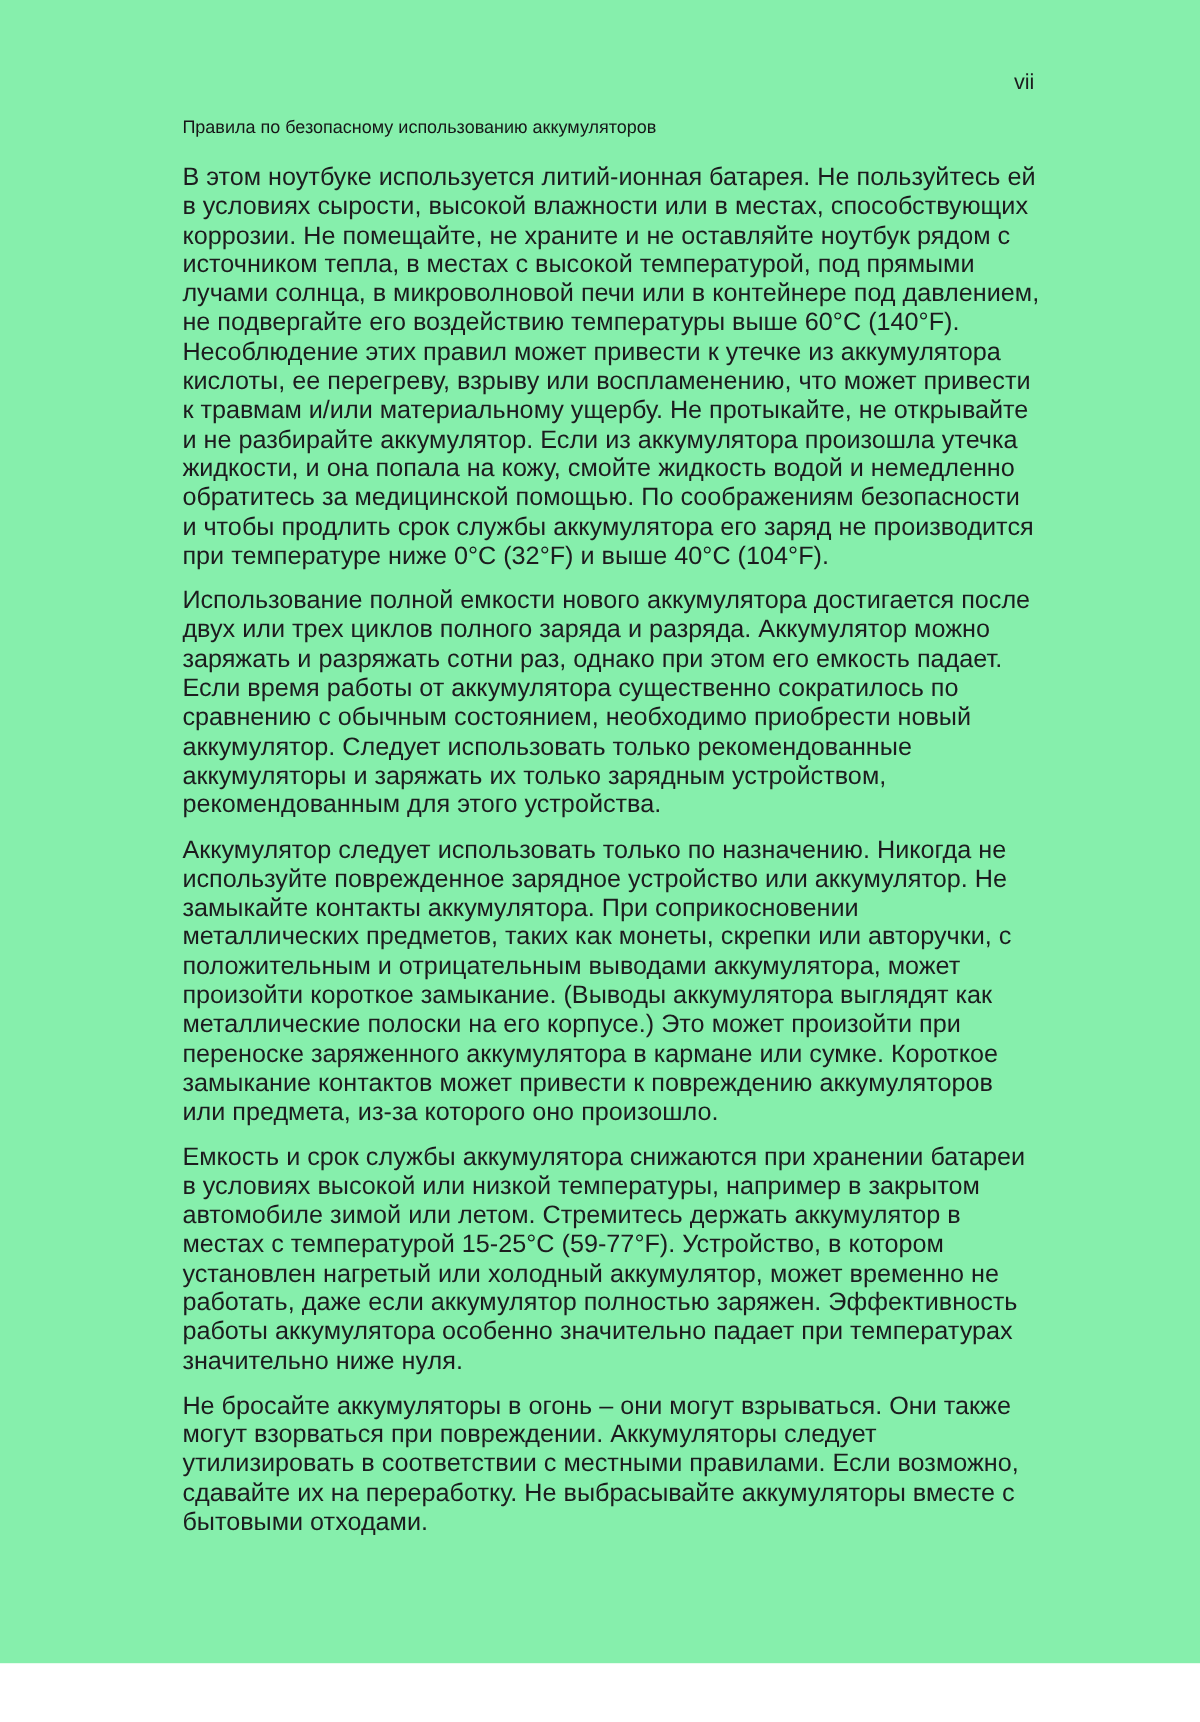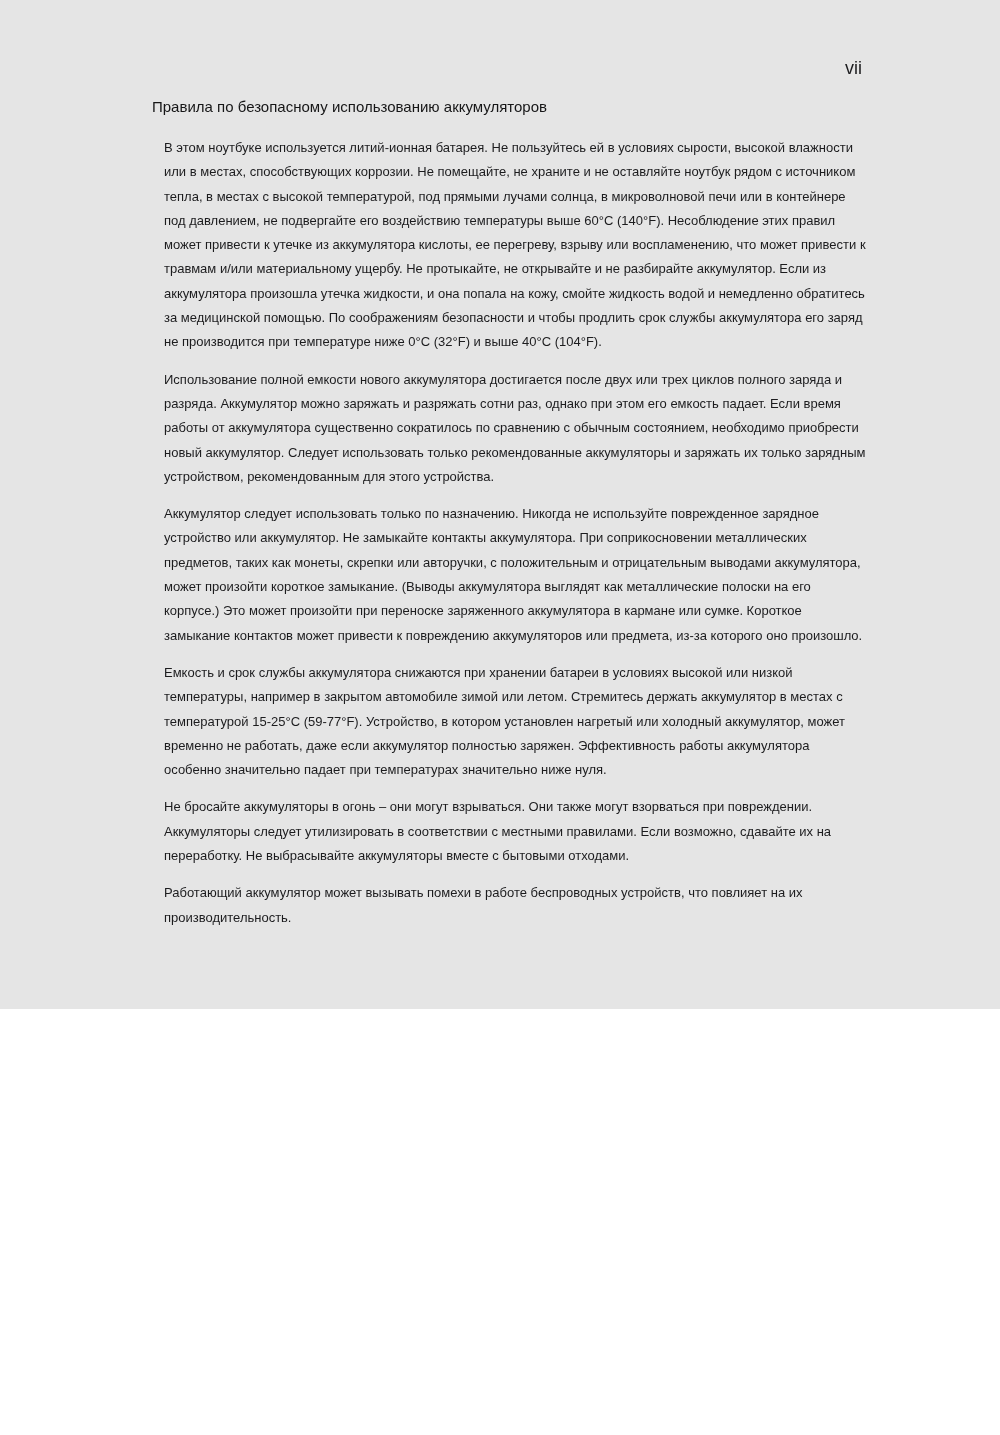--- a/index.html
+++ b/index.html
@@ -6,44 +6,44 @@
 html, body { margin: 0; padding: 0; }
 body {
   width: 1000px;
   height: 1435px;
   background: #ffffff;
   font-family: "Liberation Sans", sans-serif;
   color: #1c1c1e;
   position: relative;
   overflow: hidden;
 }
-.page { position: absolute; top: 0; left: 0; width: 1000px; height: 1009px; background: #e5e5e5; }
+.page { position: absolute; top: 0; left: 0; width: 1000px; height: 1386px; background: #86efac; }
 .page-number {
   position: absolute;
   top: 58px;
   left: 845px;
   font-size: 18px;
   color: #1c1c1e;
 }
 .content {
   position: absolute;
   left: 152px;
   top: 98px;
   width: 714px;
 }
 .title {
   font-size: 15px;
   font-weight: 400;
   margin: 0 0 21px 0;
   color: #161617;
 }
 .para {
-  font-size: 13px;
+  font-size: 21px;
   line-height: 24.3px;
-  margin: 0 0 13px 12px;
+  margin: 0 0 13px 0;
   color: #1c1c1e;
 }
 .watermark {
   position: absolute;
   left: 394px;
   top: 682px;
   font-family: "DejaVu Serif", serif;
   font-size: 44px;
   font-weight: 700;
   font-style: italic;
@@ -66,18 +66,17 @@
     <p class="para">В этом ноутбуке используется литий-ионная батарея. Не пользуйтесь ей в условиях сырости, высокой влажности или в местах, способствующих коррозии. Не помещайте, не храните и не оставляйте ноутбук рядом с источником тепла, в местах с высокой температурой, под прямыми лучами солнца, в микроволновой печи или в контейнере под давлением, не подвергайте его воздействию температуры выше 60°C (140°F). Несоблюдение этих правил может привести к утечке из аккумулятора кислоты, ее перегреву, взрыву или воспламенению, что может привести к травмам и/или материальному ущербу. Не протыкайте, не открывайте и не разбирайте аккумулятор. Если из аккумулятора произошла утечка жидкости, и она попала на кожу, смойте жидкость водой и немедленно обратитесь за медицинской помощью. По соображениям безопасности и чтобы продлить срок службы аккумулятора его заряд не производится при температуре ниже 0°C (32°F) и выше 40°C (104°F).</p>
 
     <p class="para">Использование полной емкости нового аккумулятора достигается после двух или трех циклов полного заряда и разряда. Аккумулятор можно заряжать и разряжать сотни раз, однако при этом его емкость падает. Если время работы от аккумулятора существенно сократилось по сравнению с обычным состоянием, необходимо приобрести новый аккумулятор. Следует использовать только рекомендованные аккумуляторы и заряжать их только зарядным устройством, рекомендованным для этого устройства.</p>
 
     <p class="para">Аккумулятор следует использовать только по назначению. Никогда не используйте поврежденное зарядное устройство или аккумулятор. Не замыкайте контакты аккумулятора. При соприкосновении металлических предметов, таких как монеты, скрепки или авторучки, с положительным и отрицательным выводами аккумулятора, может произойти короткое замыкание. (Выводы аккумулятора выглядят как металлические полоски на его корпусе.) Это может произойти при переноске заряженного аккумулятора в кармане или сумке. Короткое замыкание контактов может привести к повреждению аккумуляторов или предмета, из-за которого оно произошло.</p>
 
     <p class="para">Емкость и срок службы аккумулятора снижаются при хранении батареи в условиях высокой или низкой температуры, например в закрытом автомобиле зимой или летом. Стремитесь держать аккумулятор в местах с температурой 15-25°C (59-77°F). Устройство, в котором установлен нагретый или холодный аккумулятор, может временно не работать, даже если аккумулятор полностью заряжен. Эффективность работы аккумулятора особенно значительно падает при температурах значительно ниже нуля.</p>
 
     <p class="para">Не бросайте аккумуляторы в огонь – они могут взрываться. Они также могут взорваться при повреждении. Аккумуляторы следует утилизировать в соответствии с местными правилами. Если возможно, сдавайте их на переработку. Не выбрасывайте аккумуляторы вместе с бытовыми отходами.</p>
 
-    <p class="para">Работающий аккумулятор может вызывать помехи в работе беспроводных устройств, что повлияет на их производительность.</p>
 
   </div>
 
 
 </div>
 
 </body></html>

